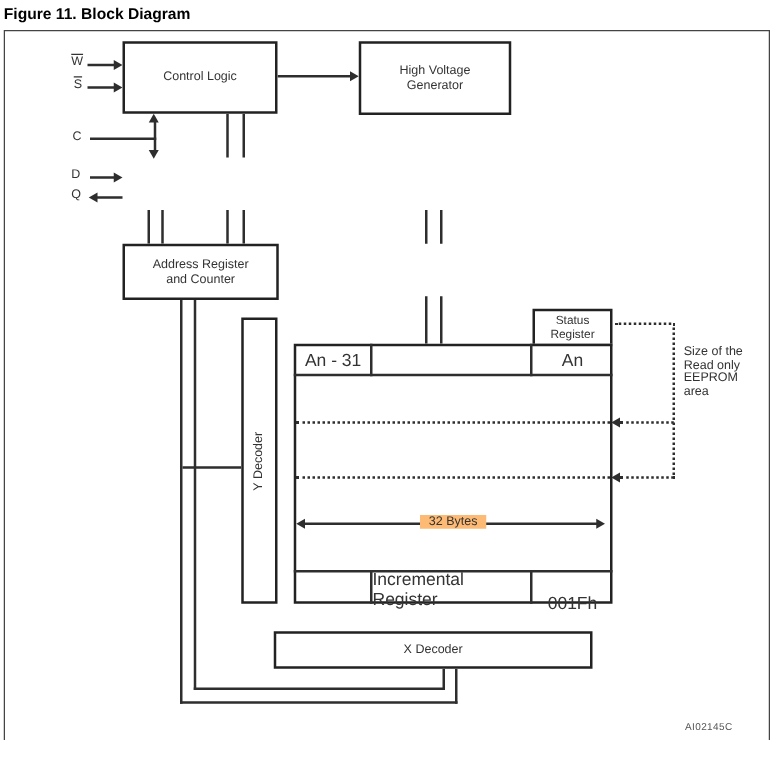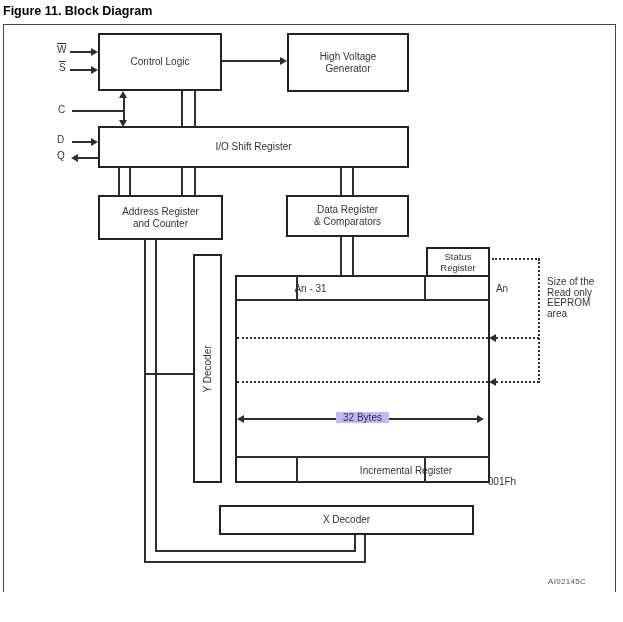--- a/index.html
+++ b/index.html
@@ -20,25 +20,25 @@
   .v{position:absolute;width:2px;background:#2e2e2e;}
   .dot-h{position:absolute;height:0;border-top:2px dotted #2e2e2e;}
   .dot-v{position:absolute;width:0;border-left:2px dotted #2e2e2e;}
   .tri{position:absolute;width:0;height:0;}
   .tri-r{border-top:4px solid transparent;border-bottom:4px solid transparent;border-left:7px solid #2e2e2e;}
   .tri-l{border-top:4px solid transparent;border-bottom:4px solid transparent;border-right:7px solid #2e2e2e;}
   .tri-u{border-left:4px solid transparent;border-right:4px solid transparent;border-bottom:7px solid #2e2e2e;}
   .tri-d{border-left:4px solid transparent;border-right:4px solid transparent;border-top:7px solid #2e2e2e;}
   .sig{position:absolute;font-size:10px;color:#333;}
   .ovl{text-decoration:overline;}
-  .cell{position:absolute;display:flex;align-items:center;justify-content:center;font-size:10px;color:#333;padding-left:44px;}
+  .cell{position:absolute;display:flex;align-items:center;justify-content:center;font-size:14px;color:#333;}
   .vlabel{position:absolute;display:flex;align-items:center;justify-content:center;}
   .vlabel span{transform:rotate(-90deg);white-space:nowrap;font-size:10px;color:#333;}
   .wlabel{position:absolute;left:235px;top:412px;width:255px;text-align:center;font-size:10px;}
-  .wlabel span{background:#c4b5fd;padding:0 7px;}
+  .wlabel span{background:#fdba74;padding:0 7px;}
   .sizenote{position:absolute;left:547px;top:277px;width:64px;font-size:10px;line-height:10.5px;color:#333;}
   .ref{position:absolute;left:548px;top:577px;font-size:8px;color:#555;letter-spacing:.3px;}
 </style>
 </head>
 <body>
 
 <div class="canvas">
 
   <div class="title">Figure 11. Block Diagram</div>
   <div class="frame"></div>
@@ -88,30 +88,23 @@
   <div class="v" style="left:354px;top:535px;height:17px;"></div>
   <div class="h" style="left:146px;top:373px;width:47px;"></div>
 
   <div class="box" style="left:98px;top:33px;width:124px;height:58px;">
     <span>Control Logic</span>
   </div>
   <div class="box" style="left:287px;top:33px;width:122px;height:59px;">
     <span>High Voltage</span>
     <span>Generator</span>
   </div>
-  <div class="box" style="left:98px;top:126px;width:311px;height:42px;">
-    <span>I/O Shift Register</span>
-  </div>
   <div class="box" style="left:98px;top:195px;width:125px;height:45px;">
     <span>Address Register</span>
     <span>and Counter</span>
-  </div>
-  <div class="box" style="left:286px;top:195px;width:123px;height:42px;">
-    <span>Data Register</span>
-    <span>&amp; Comparators</span>
   </div>
   <div class="box" style="left:426px;top:247px;width:64px;height:30px;font-size:9.5px;line-height:11px;">
     <span>Status</span>
     <span>Register</span>
   </div>
   <div class="box vlabel" style="left:193px;top:254px;width:29px;height:229px;">
     <span>Y Decoder</span>
   </div>
   <div class="box" style="left:219px;top:505px;width:255px;height:30px;">
     <span>X Decoder</span>

